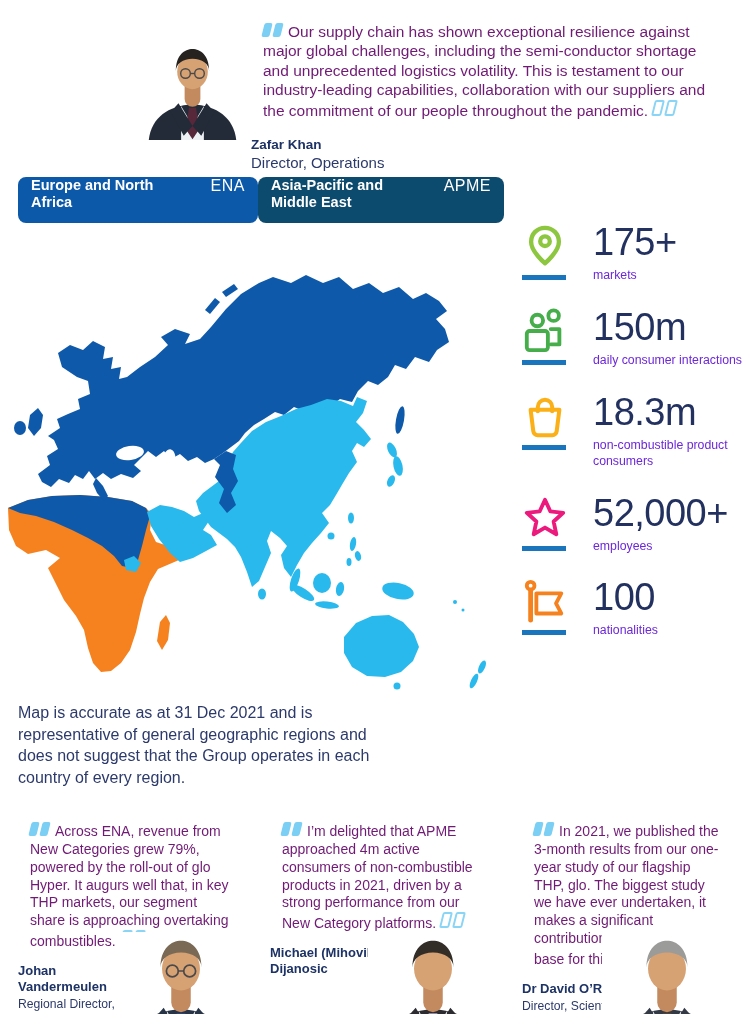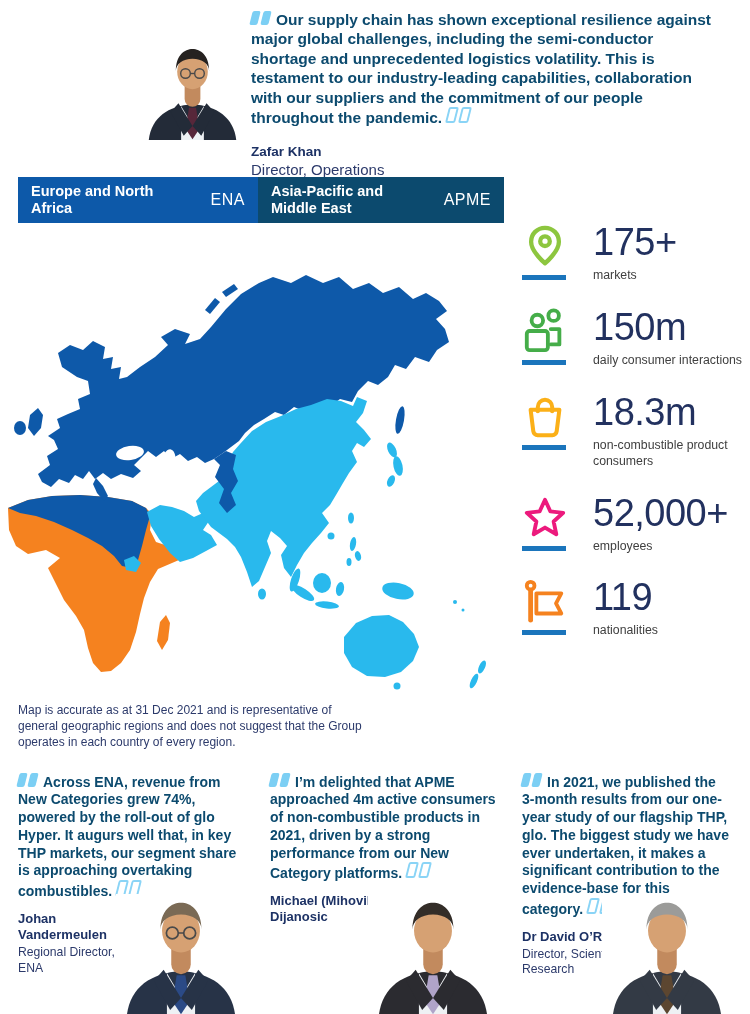--- a/index.html
+++ b/index.html
@@ -3,57 +3,57 @@
 <meta charset="utf-8">
 <style>
   html,body{margin:0;padding:0;background:#fff;}
   .page{position:relative;width:750px;height:1014px;background:#fff;overflow:hidden;
         font-family:"Liberation Sans",sans-serif;color:#233360;}
 
   
   .top{display:flex;height:177px;box-sizing:border-box;padding-top:10px;}
   .top-headshot{margin:32px 0 0 140px;width:105px;flex:0 0 105px;}
   .top-right{margin-left:6px;width:470px;}
-  .quote{margin:0;font-weight:bold;color:#0c4a6e;}
+  .quote{margin:12px;font-weight:normal;color:#701a75;}
   .quote.big{font-size:15.5px;line-height:1.25;}
   .person-name{font-weight:bold;font-size:13.5px;color:#1d3265;}
   .person-title{font-size:15px;color:#2c3a6b;margin-top:2px;line-height:1.25;}
   .top-right .person{margin-top:17px;}
 
   
   .qm{display:inline-block;white-space:nowrap;}
   .qm i{display:inline-block;width:8px;height:14px;margin-right:3px;
         transform:skewX(-14deg);border-radius:2px;}
   .qm.open i{background:#7ccff4;}
   .qm.close i{box-sizing:border-box;width:10px;height:16px;border:2.5px solid #8ad4f6;background:#fff;}
   .qm.open{margin-right:3px;}
   .qm.close{margin-left:5px;}
 
   
   .banner{display:flex;margin-left:18px;width:486px;height:46px;}
-  .seg{display:flex;align-items:center;justify-content:space-between;
-       box-sizing:border-box;padding:0 13px;color:#fff;}
+  .seg{display:flex;justify-content:space-between;
+       box-sizing:border-box;padding:0 13px;color:#fff;border-radius:8px;}
   .seg.ena{width:240px;background:#0d59a9;}
   .seg.apme{width:246px;background:#0c4a6e;}
   .seg-name{font-weight:bold;font-size:14.5px;line-height:1.15;width:125px;}
   .seg-code{font-size:16px;letter-spacing:.5px;}
 
   
   .main{display:flex;}
   .left{width:520px;flex:0 0 520px;}
   .map{display:block;margin-top:27px;width:520px;height:445px;}
-  .map-note{margin:7px 0 0 18px;width:355px;font-size:12px;line-height:1.35;color:#2c3a6b;}
+  .map-note{margin:7px 0 0 18px;width:355px;font-size:16px;line-height:1.35;color:#2c3a6b;}
 
   .stats{flex:1;margin-left:2px;padding-top:0;display:flex;flex-direction:column;gap:24px;}
   .stat{display:flex;gap:23px;}
   .stat-icon-wrap{width:48px;flex:0 0 48px;}
   .stat-icon-wrap svg{display:block;width:46px;height:46px;}
   .rule{width:44px;height:5px;background:#1b75bc;margin-top:6px;}
   .stat-value{font-size:38px;letter-spacing:-.5px;color:#22315f;line-height:1.05;}
-  .stat-label{font-size:12.3px;color:#404040;margin-top:5px;line-height:1.3;max-width:155px;}
+  .stat-label{font-size:12.3px;color:#6d28d9;margin-top:5px;line-height:1.3;max-width:155px;}
 
   
   .bottom{display:flex;gap:24px;margin:22px 18px 0;height:245px;}
   .bq{position:relative;width:228px;flex:0 0 228px;}
   .bq:last-child{flex:1;width:auto;}
   .quote.small{font-size:14px;line-height:1.27;}
   .bq .person{margin-top:10px;width:118px;}
   .bq .person-name{font-size:13px;line-height:1.25;}
   .bq .person-title{font-size:12.2px;}
   .photo{position:absolute;right:0;bottom:0;width:130px;border-bottom:2px solid #d8d8d8;}
@@ -231,31 +231,31 @@
       <div class="stat">
         <div class="stat-icon-wrap">
           <svg viewBox="0 0 48 48" fill="none" stroke="#f5821f" stroke-width="4" stroke-linecap="round" stroke-linejoin="round">
             <circle cx="9" cy="8" r="4"></circle>
               <line x1="9" y1="13" x2="9" y2="44" stroke-width="5"></line>
             <path d="M15,16 H41 L35.5,26.5 L41,37 H15 Z"></path>
           </svg>
           <div class="rule"></div>
         </div>
         <div class="stat-text">
-          <div class="stat-value">119</div>
+          <div class="stat-value">100</div>
           <div class="stat-label">nationalities</div>
         </div>
       </div>
     </aside>
   </div>
 
   <section class="bottom">
 
     <div class="bq">
-      <p class="quote small"><span class="qm open"><i></i><i></i></span><span>Across ENA, revenue from New Categories grew 74%, powered by the roll-out of glo Hyper. It augurs well that, in key THP markets, our segment share is approaching overtaking combustibles.</span><span class="qm close"><i></i><i></i></span></p>
+      <p class="quote small"><span class="qm open"><i></i><i></i></span><span>Across ENA, revenue from New Categories grew 79%, powered by the roll-out of glo Hyper. It augurs well that, in key THP markets, our segment share is approaching overtaking combustibles.</span><span class="qm close"><i></i><i></i></span></p>
       <div class="person">
         <div class="person-name">Johan Vandermeulen</div>
         <div class="person-title">Regional Director, ENA</div>
       </div>
       <div class="photo">
         <svg viewBox="0 0 120 112" style="--suit:#273347;--tie:#2b4a86;--hair:#7a6a55;--glasses:#4a4a4a">
             <use href="#bust"></use>
           </svg>
       </div>
     </div>

